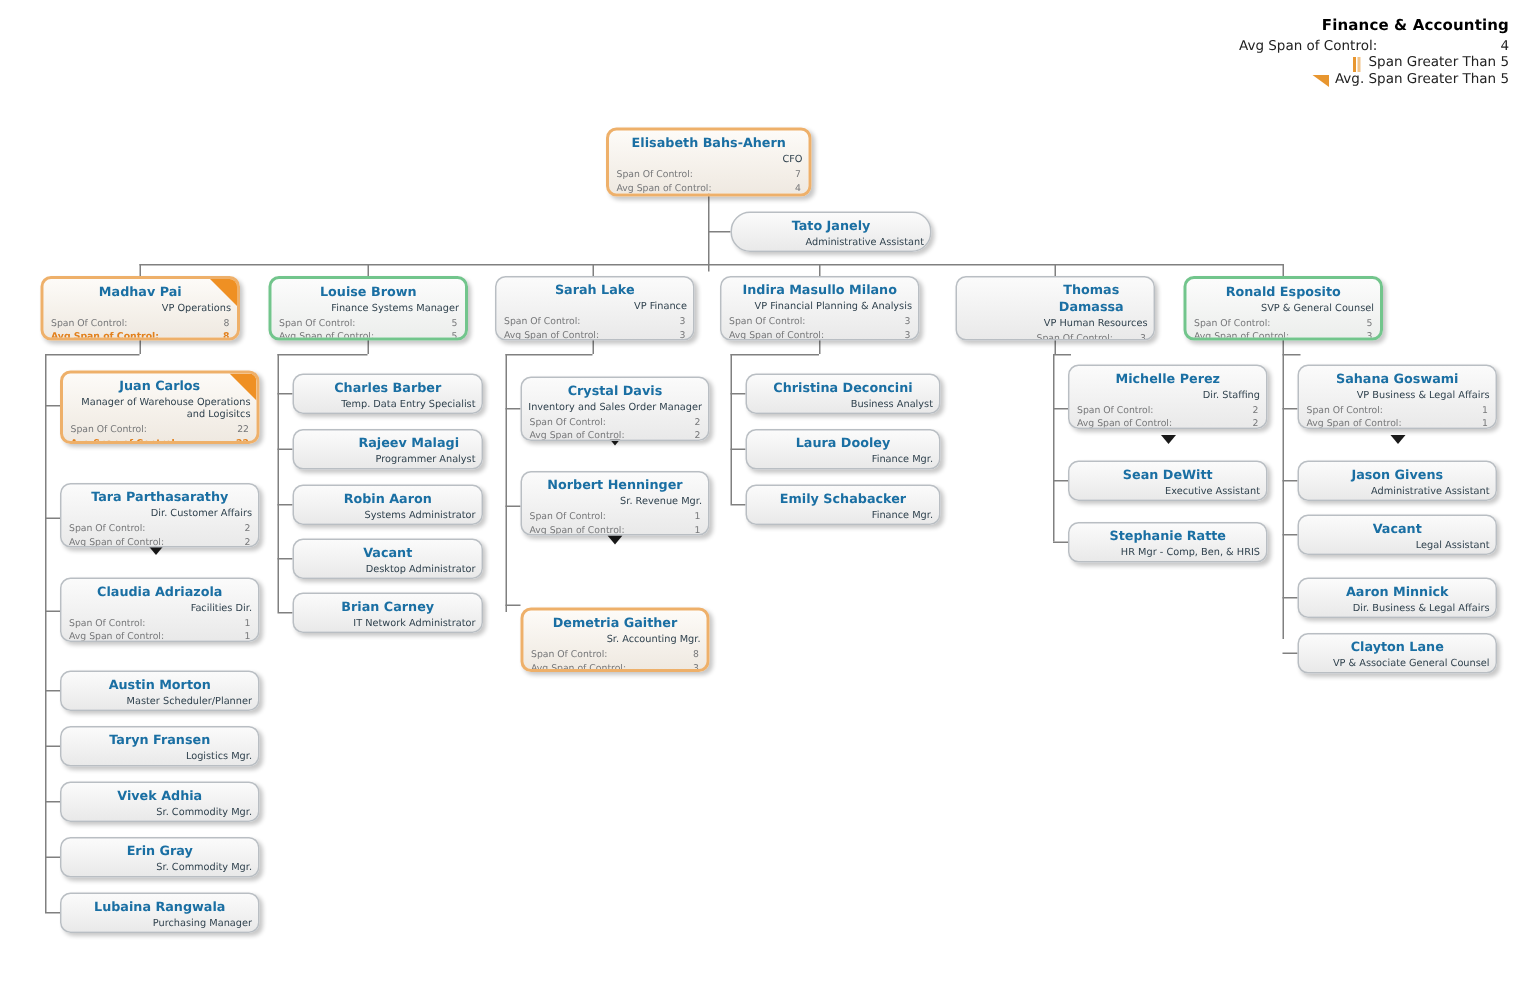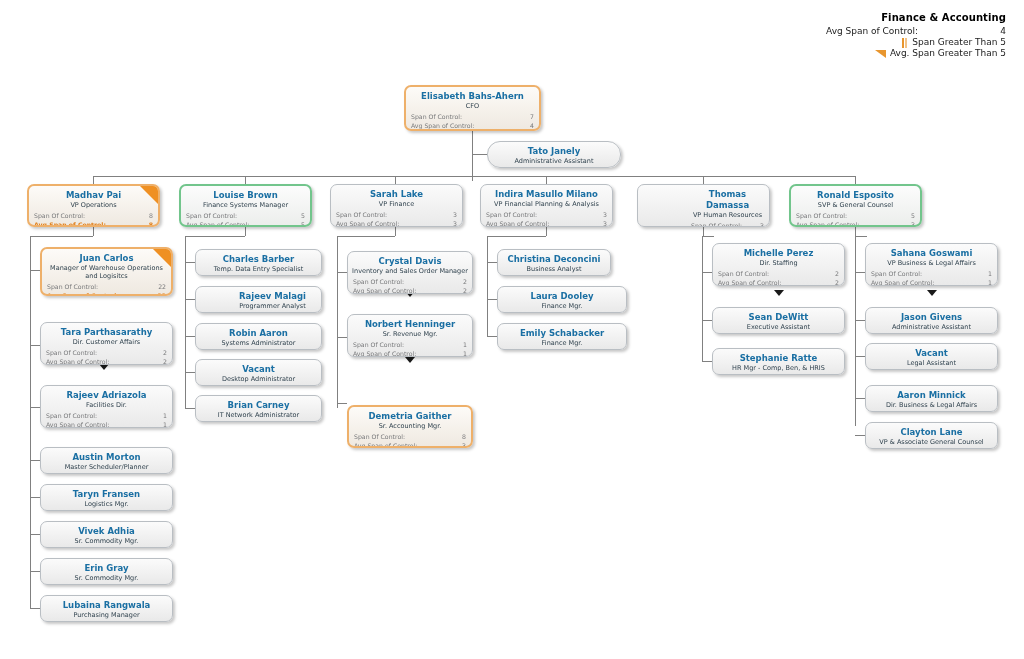--- a/index.html
+++ b/index.html
@@ -46,21 +46,21 @@
     border-radius:7px;
     background:linear-gradient(to bottom,#fbfbfb 0%,#f3f3f3 45%,#e9e9e9 100%);
     box-shadow:2px 2px 3px rgba(0,0,0,.22);
     overflow:hidden;
   }
   .node .name{
     text-align:center;font-weight:bold;color:#1a6fa3;
     font-size:8.5px;line-height:11px;padding-top:4px;
   }
   .node .title{
-    text-align:center;color:#30424e;font-size:6.5px;line-height:8px;
+    text-align:right;color:#30424e;font-size:6.5px;line-height:8px;
     padding:0 4px 3px;
   }
   .node .stats{padding:0 5px 3px;}
   .node .srow{display:flex;justify-content:space-between;font-size:6.2px;line-height:8.5px;color:#77787a;}
   .node .srow .sv{font-variant-numeric:tabular-nums;}
 
   
   .node.green{border:2px solid #72c58c;background:linear-gradient(to bottom,#fcfcfc 0%,#f4f5f4 50%,#eceeec 100%);}
   .node.orange{border:2px solid #eeb06a;background:linear-gradient(to bottom,#fdfbf8 0%,#f6f2ec 50%,#efe9e1 100%);}
   .node.orange .srow.hl{color:#e2811d;font-weight:bold;}
@@ -298,21 +298,21 @@
           <span class="sv">2</span>
         </div>
       <div class="srow">
           <span>Avg Span of Control:</span>
           <span class="sv">2</span>
         </div>
     </div>
   </div>
 
   <div class="node" style="left:40px;top:385px;width:133px;height:43px;">
-    <div class="name">Rajeev Adriazola</div>
+    <div class="name">Claudia Adriazola</div>
     <div class="title">Facilities Dir.</div>
     <div class="stats">
       <div class="srow">
           <span>Span Of Control:</span>
           <span class="sv">1</span>
         </div>
       <div class="srow">
           <span>Avg Span of Control:</span>
           <span class="sv">1</span>
         </div>
@@ -397,21 +397,21 @@
           <span>Span Of Control:</span>
           <span class="sv">8</span>
         </div>
       <div class="srow">
           <span>Avg Span of Control:</span>
           <span class="sv">3</span>
         </div>
     </div>
   </div>
 
-  <div class="node" style="left:497px;top:249px;width:114px;height:27px;">
+  <div class="node" style="left:497px;top:249px;width:130px;height:27px;">
     <div class="name">Christina Deconcini</div>
     <div class="title">Business Analyst</div>
   </div>
   <div class="node" style="left:497px;top:286px;width:130px;height:27px;">
     <div class="name">Laura Dooley</div>
     <div class="title">Finance Mgr.</div>
   </div>
   <div class="node" style="left:497px;top:323px;width:130px;height:27px;">
     <div class="name">Emily Schabacker</div>
     <div class="title">Finance Mgr.</div>

